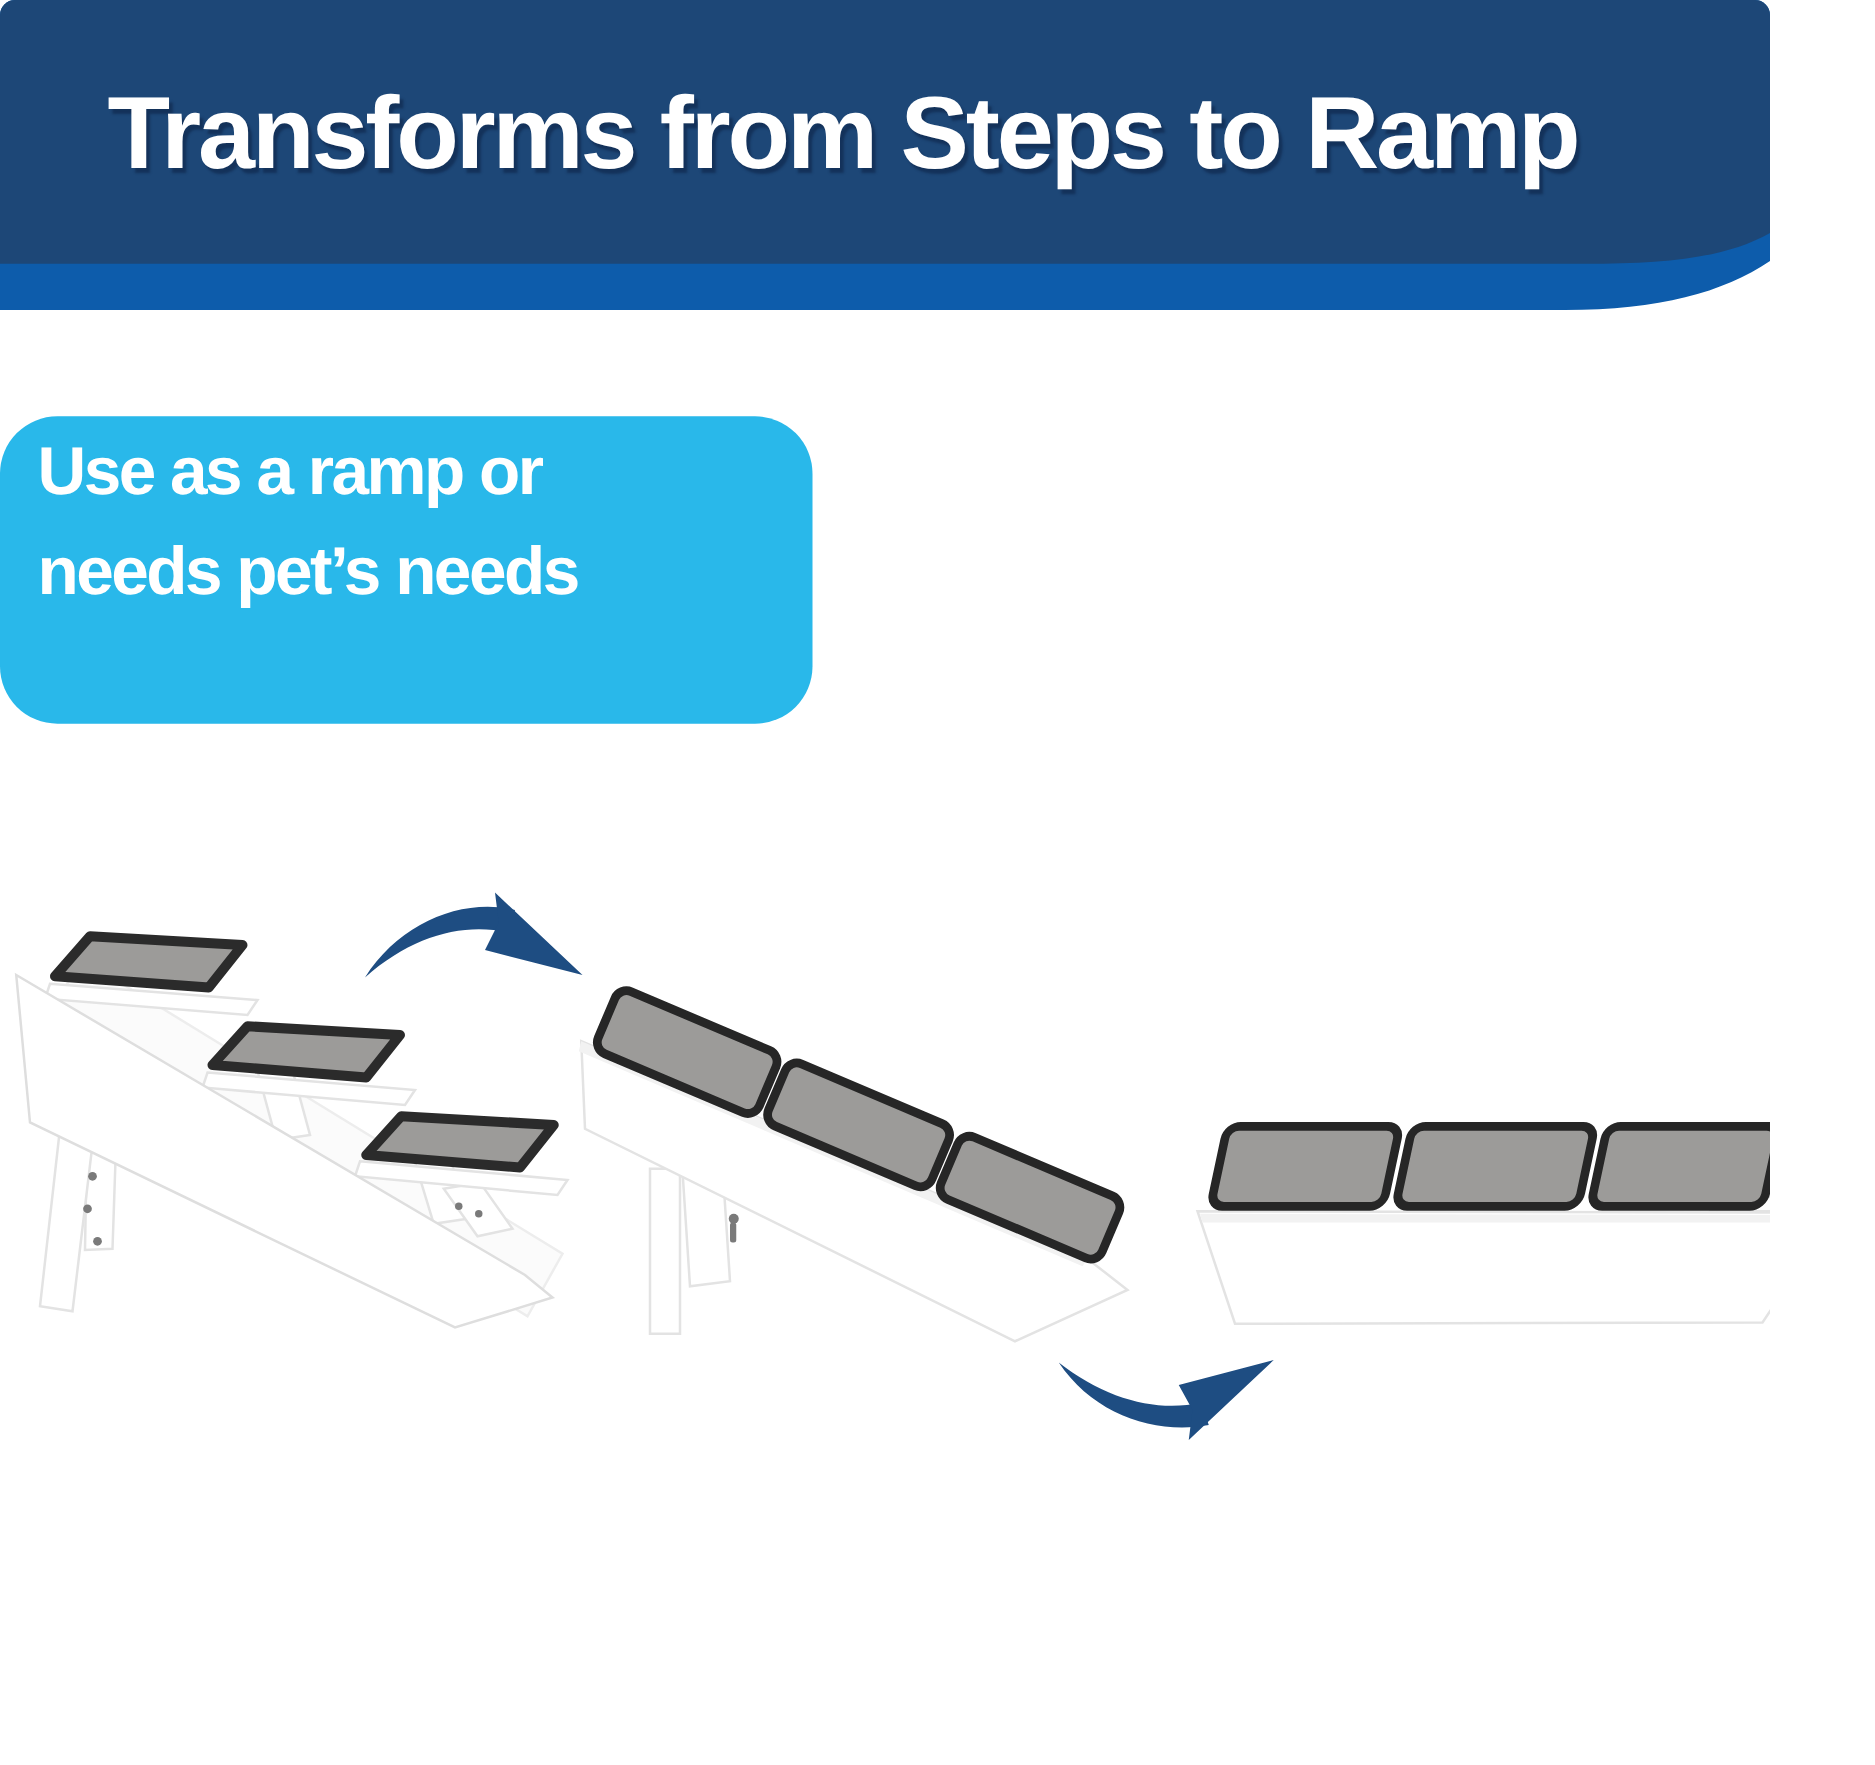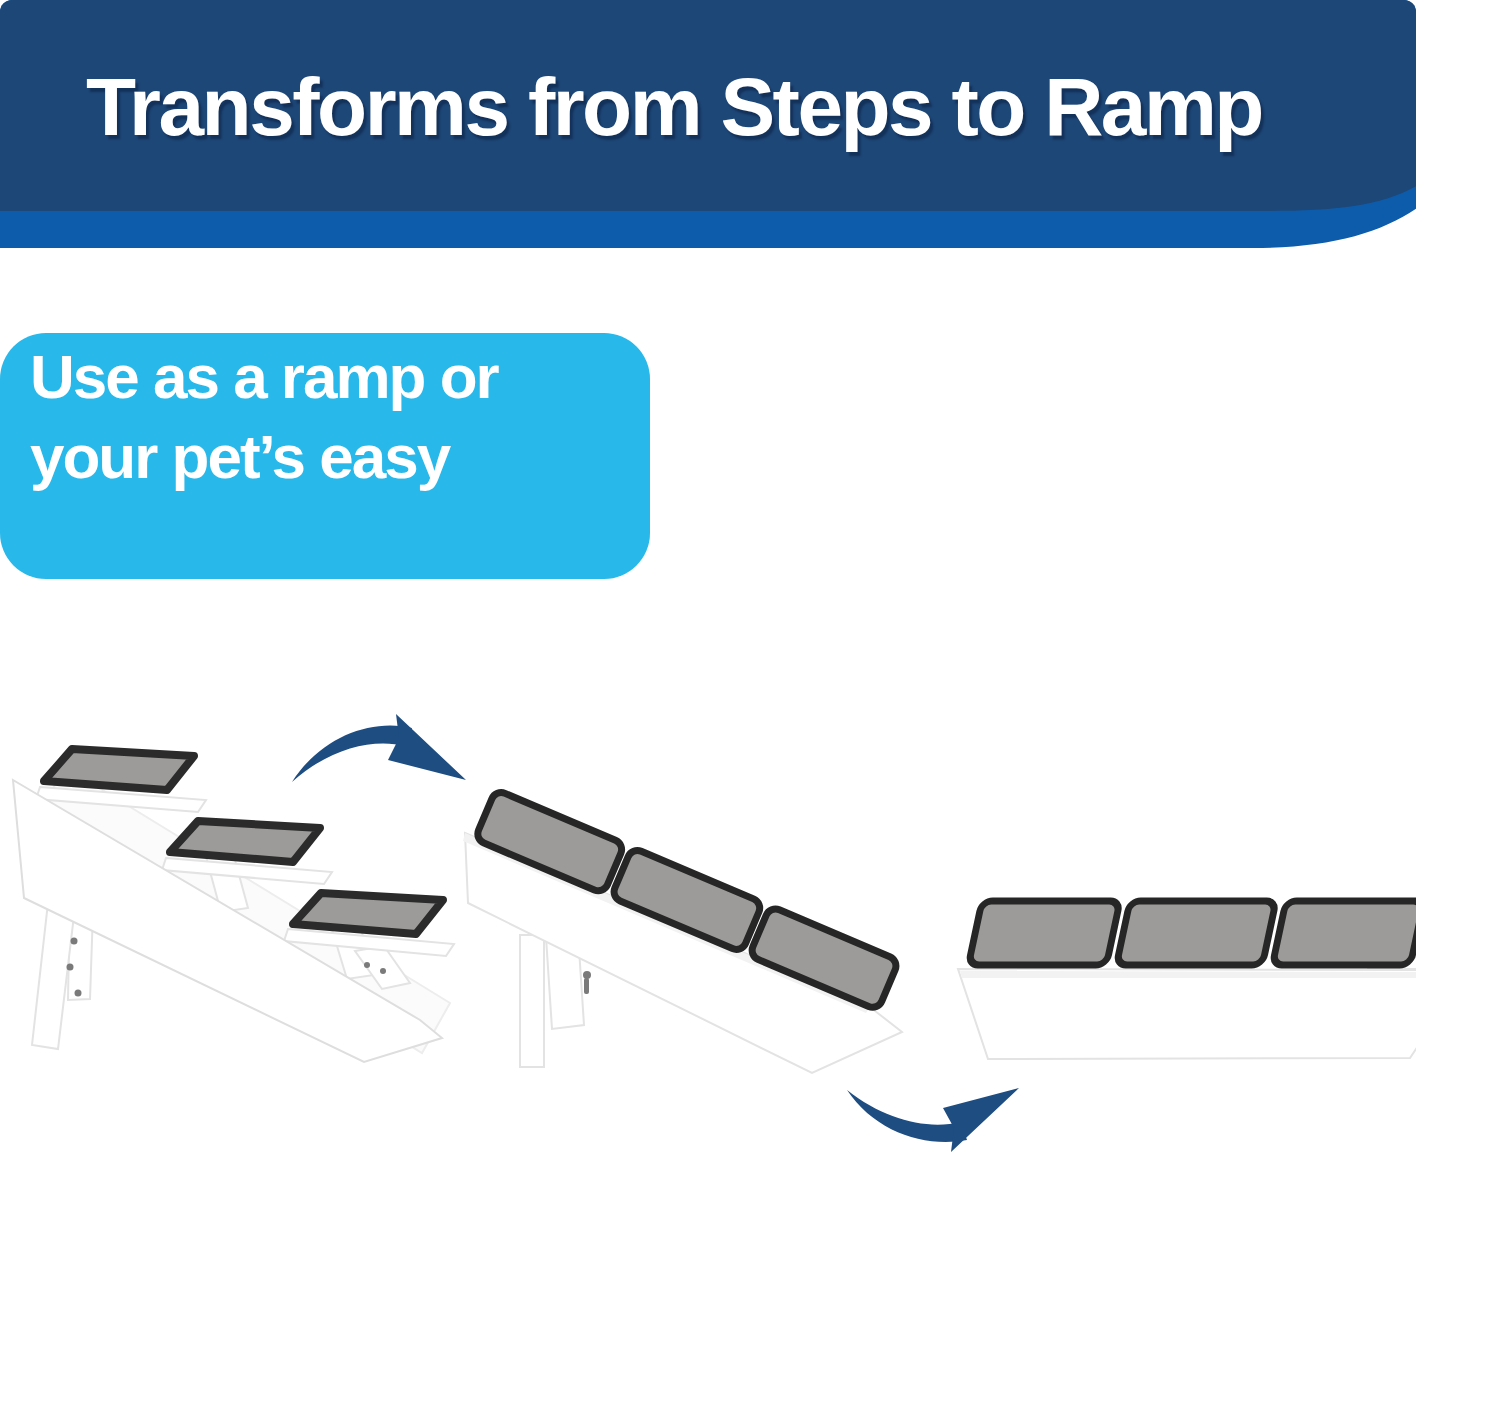--- a/index.html
+++ b/index.html
@@ -27,21 +27,21 @@
     line-height:110px;white-space:nowrap;
     text-shadow:3px 4px 2px rgba(8,25,55,0.45);
   }
   .callout{
     position:absolute;background:var(--callout-cyan);color:var(--text-white);
     font-weight:bold;
   }
   .callout-ramp-steps{
     left:0;top:333px;width:650px;height:246px;border-radius:46px;
     padding:4px 0 0 30px;box-sizing:border-box;
-    font-size:62px;line-height:80px;letter-spacing:-2px;white-space:nowrap;
+    font-size:54px;line-height:80px;letter-spacing:-2px;white-space:nowrap;
   }
   .callout-storage{
     left:790px;top:1307px;width:710px;height:101px;
     border-radius:48px 0 0 48px;box-sizing:border-box;
     font-size:58px;line-height:101px;letter-spacing:-1.5px;
     padding-left:46px;white-space:nowrap;
   }
   .figure{position:absolute;}
   .figure svg{display:block;width:100%;height:100%;}
   .wood{fill:var(--product-white);stroke:var(--product-outline);stroke-width:2;}
@@ -60,21 +60,21 @@
 
   <svg class="header-svg" viewBox="0 0 1500 250" aria-hidden="true">
     <path class="banner-under" d="M0 0 L1497 0 C1494 100 1468 172 1420 206 C1382 233 1330 248 1252 248 L0 248 Z"></path>
     <path class="banner-main" d="M0 0 L1491 0 C1488 92 1464 152 1420 184 C1384 206 1336 211 1268 211 L0 211 Z"></path>
   </svg>
 
   <div class="page-title">Transforms from Steps to Ramp</div>
 
   <div class="callout callout-ramp-steps">
     <div>Use as a ramp or</div>
-    <div>your pet’s easy</div>
+    <div>needs pet’s needs</div>
   </div>
 
   <div class="figure" style="left:10px;top:705px;width:460px;height:400px;">
     <svg viewBox="0 0 460 400" aria-hidden="true">
 
       <polygon class="wood-inner" points="55,62 440,298 412,348 28,110"></polygon>
 
       <polygon class="wood" points="195,148 222,144 238,203 211,207"></polygon>
       <polygon class="wood" points="320,218 348,214 364,270 337,274"></polygon>
       <polygon class="wood" points="345,246 374,241 400,278 372,284"></polygon>

